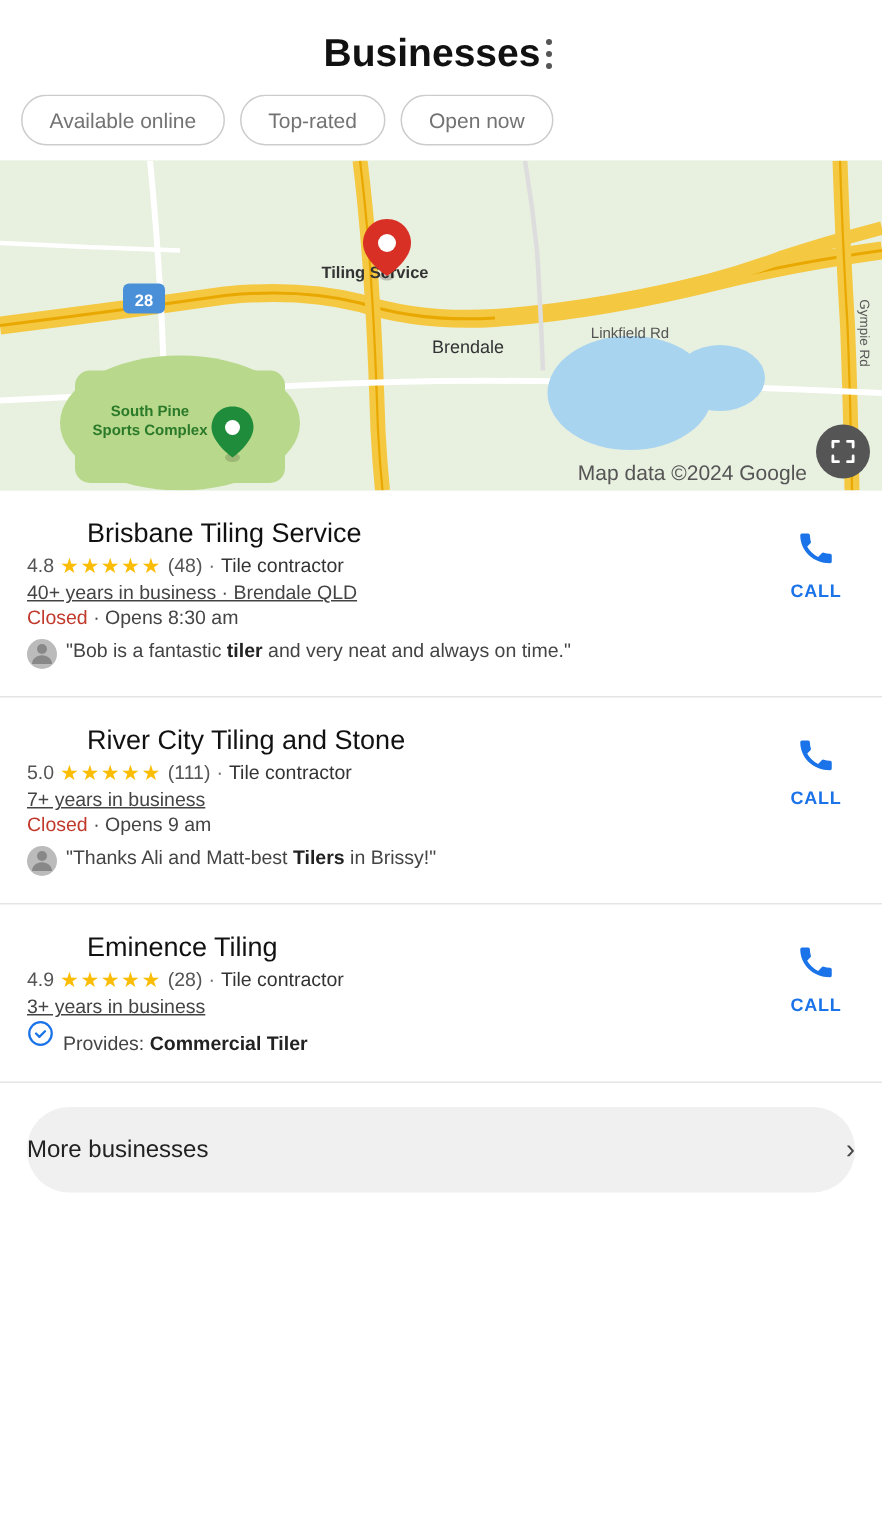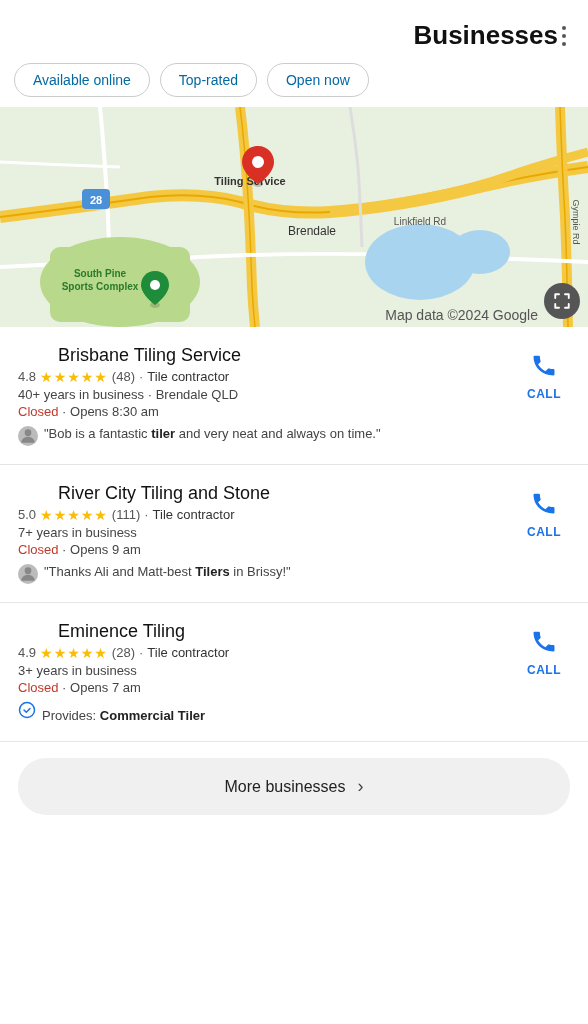--- a/index.html
+++ b/index.html
@@ -8,21 +8,21 @@
       font-family: -apple-system, 'Helvetica Neue', Arial, sans-serif;
       background: #fff;
       width: 588px;
       min-height: 1024px;
       overflow-x: hidden;
     }
 
     
     .header {
       display: flex;
-      justify-content: flex-end;
+      justify-content: center;
       align-items: center;
       padding: 20px 18px 12px 18px;
       background: #fff;
     }
     .header-title {
       font-size: 26px;
       font-weight: 700;
       color: #111;
     }
     .header-menu {
@@ -45,21 +45,21 @@
       display: flex;
       gap: 10px;
       padding: 0 14px 10px 14px;
       overflow-x: auto;
     }
     .filter-chip {
       border: 1.5px solid #ccc;
       border-radius: 22px;
       padding: 8px 18px;
       font-size: 14px;
-      color: #0369a1;
+      color: #737373;
       white-space: nowrap;
       background: #fff;
       cursor: pointer;
     }
 
     
     .map-container {
       width: 100%;
       height: 220px;
       position: relative;
@@ -131,20 +131,21 @@
     .dot-sep {
       color: #666;
     }
     .category {
       color: #333;
     }
     .meta-row {
       font-size: 13px;
       color: #444;
       margin-bottom: 2px;
+      text-decoration: underline;
     }
     .status-row {
       font-size: 13px;
       margin-bottom: 6px;
     }
     .closed {
       color: #c0392b;
       font-weight: 500;
     }
     .opens-time {
@@ -226,21 +227,21 @@
       background: #f0f0f0;
       border: none;
       border-radius: 28px;
       padding: 18px 0;
       font-size: 16px;
       font-weight: 500;
       color: #222;
       cursor: pointer;
       display: flex;
       align-items: center;
-      justify-content: center;
+      justify-content: space-between;
       gap: 12px;
     }
     .more-arrow {
       font-size: 18px;
       color: #444;
     }
   </style>
 </head>
 <body>
 
@@ -395,25 +396,20 @@
     <div class="business-info">
       <div class="business-name">Eminence Tiling</div>
       <div class="rating-row">
         <span class="rating-count">4.9</span>
         <span class="stars">★★★★★</span>
         <span class="rating-count">(28)</span>
         <span class="dot-sep">·</span>
         <span class="category">Tile contractor</span>
       </div>
       <div class="meta-row">3+ years in business</div>
-      <div class="status-row">
-        <span class="closed">Closed</span>
-        <span class="opens-time"> · </span>
-        <span class="opens-time">Opens 7 am</span>
-      </div>
       <div class="check-row">
         <span class="check-icon">
           <svg width="18" height="18" viewBox="0 0 24 24" fill="none" xmlns="http://www.w3.org/2000/svg">
             <circle cx="12" cy="12" r="10" stroke="#1a73e8" stroke-width="2"></circle>
             <path d="M8 12l3 3 5-5" stroke="#1a73e8" stroke-width="2" stroke-linecap="round" stroke-linejoin="round"></path>
           </svg>
         </span>
         <span class="review-text">Provides: <strong>Commercial Tiler</strong></span>
       </div>
     </div>

